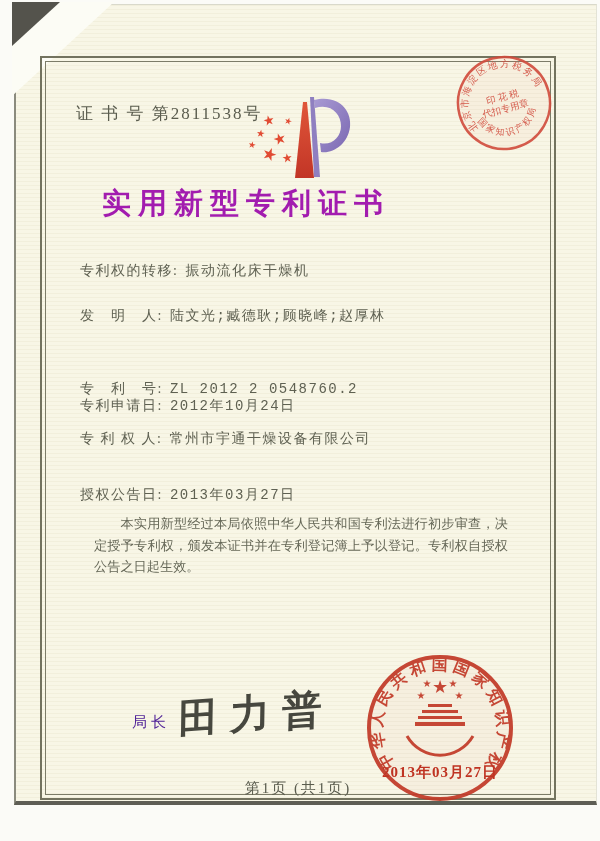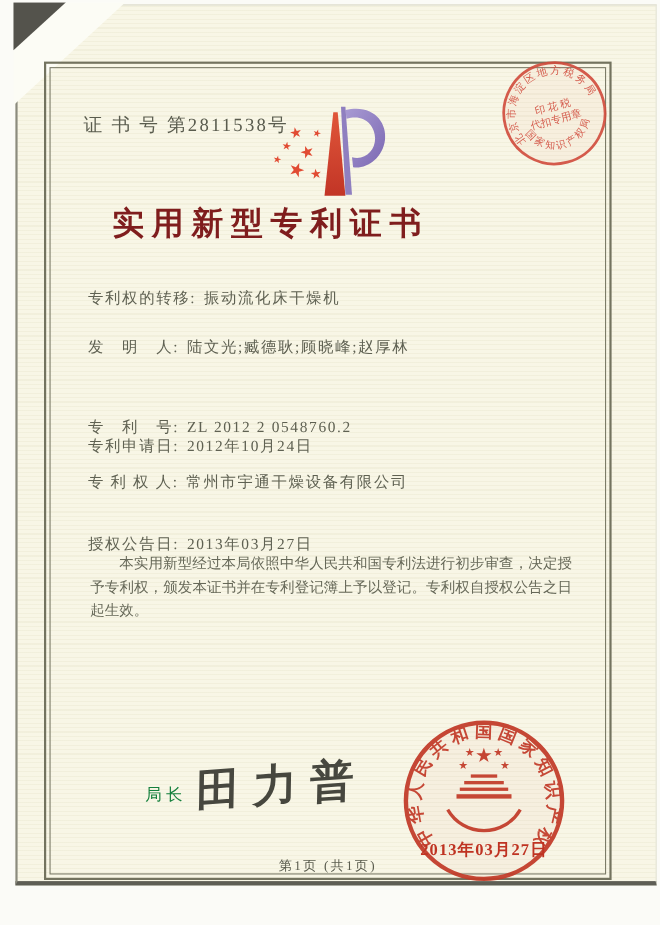--- a/index.html
+++ b/index.html
@@ -47,60 +47,60 @@
     font-size:17px;letter-spacing:2px;color:#5a5c4e;white-space:nowrap;
   }
 
   
   .logo{position:absolute;left:243px;top:90px;width:122px;height:97px;}
   .logo .star{position:absolute;color:#e14b33;line-height:1;user-select:none;}
   .logo svg{position:absolute;left:48px;top:0;}
 
   .title{
     position:absolute;left:40px;top:184px;width:412px;text-align:center;
-    font-size:29px;letter-spacing:7px;color:#7f1d1d;font-weight:600;white-space:nowrap;
+    font-size:29px;letter-spacing:7px;color:#a21caf;font-weight:600;white-space:nowrap;
   }
 
   .row{
     position:absolute;left:80px;font-size:14px;color:#5f6152;
     letter-spacing:1.5px;white-space:nowrap;
   }
-  .row .val{margin-left:7px;}
+  .row .val{margin-left:7px;font-family:Liberation Mono, monospace;}
 
   .body-text{
     position:absolute;left:78px;top:497px;width:446px;
     font-size:13.2px;line-height:21.5px;color:#64665600;color:#666858;
     text-align:justify;
   }
-  .body-text p{margin:4px;text-indent:2em;}
+  .body-text p{margin:16px;text-indent:2em;}
 
   .director{
     position:absolute;left:132px;top:713px;font-size:15px;
-    letter-spacing:4px;color:#15803d;
+    letter-spacing:4px;color:#4c1d95;
   }
   .signature{
     position:absolute;left:178px;top:686px;font-size:40px;font-weight:600;
     color:#2f3029;letter-spacing:12px;white-space:nowrap;
     transform:rotate(-4deg) skewX(-5deg);opacity:.88;
   }
 
   .seal{position:absolute;left:352px;top:652px;width:176px;height:158px;opacity:.93;}
   .seal-date{
     position:absolute;left:352px;top:763px;width:176px;text-align:center;
     font-size:15px;font-weight:600;color:#bf3322;letter-spacing:1px;white-space:nowrap;
   }
 
   .tax-stamp{
     position:absolute;left:451px;top:50px;width:106px;height:106px;
     transform:rotate(-15deg);opacity:.9;
   }
 
   .footer{
     position:absolute;left:40px;top:779px;width:516px;text-align:center;
-    font-size:12px;letter-spacing:2px;color:#5a5c4e;
+    font-size:15px;letter-spacing:2px;color:#5a5c4e;
   }
 </style>
 </head>
 <body>
 
 <div id="page">
 
   <div class="paper"></div>
   <div class="corner-flap"></div>
   <div class="corner-dark"></div>

